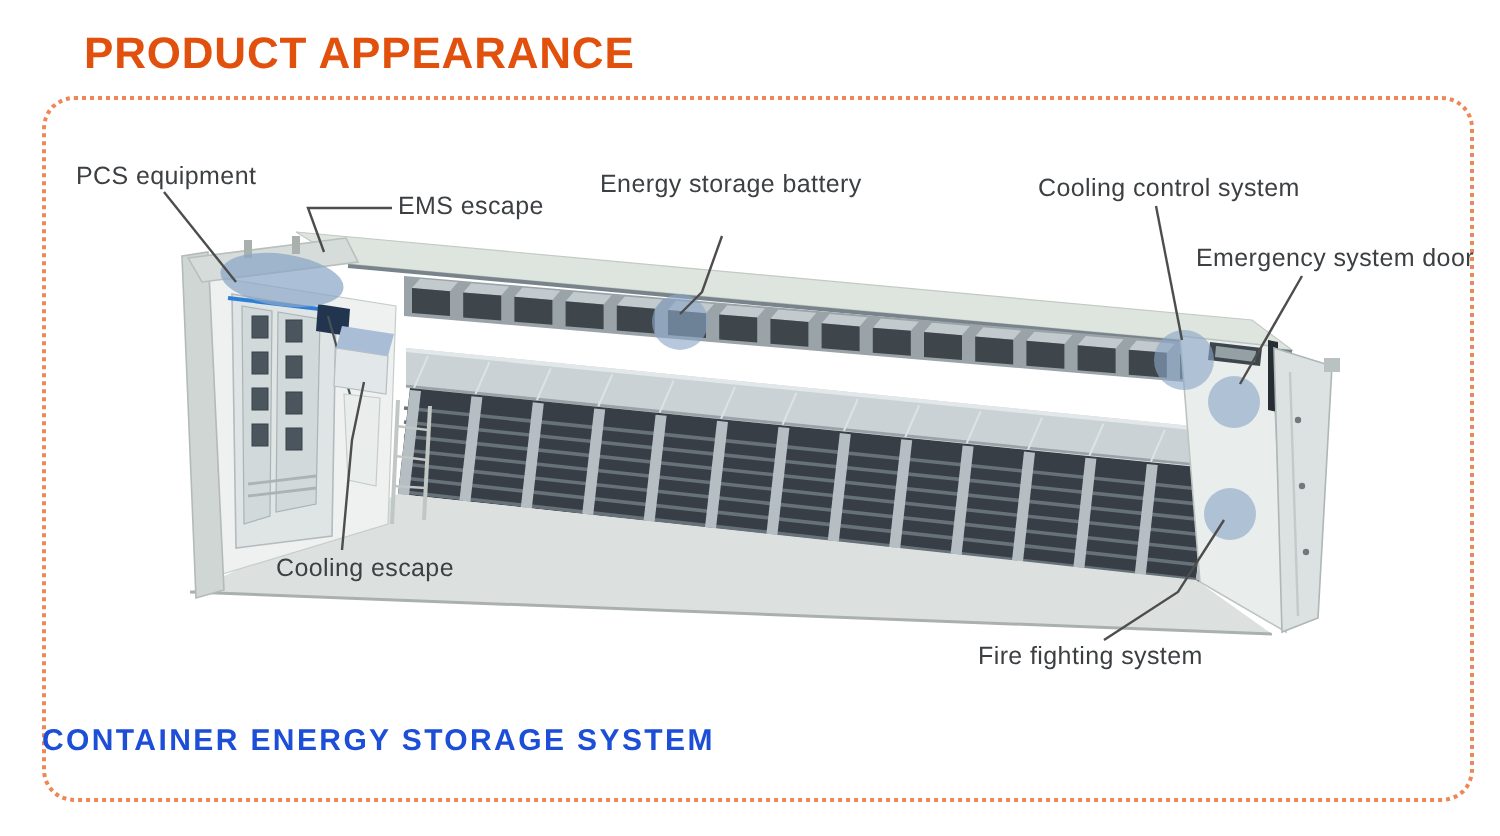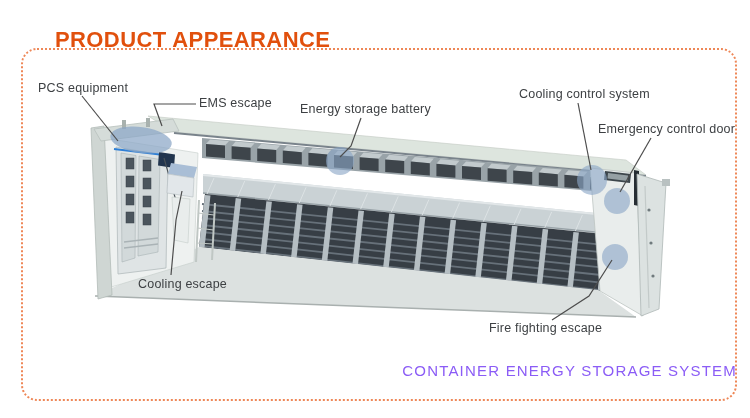--- a/index.html
+++ b/index.html
@@ -2,38 +2,38 @@
 <html><head>
 <meta charset="utf-8">
 <style>
   html,body{margin:0;padding:0;}
   body{
     width:750px;height:418px;position:relative;overflow:hidden;
     background:#ffffff;
     font-family:"Liberation Sans", sans-serif;
   }
   .page-title{
-    position:absolute;left:38px;top:10px;margin:17px;
+    position:absolute;left:38px;top:10px;margin:4px;
     font-size:22px;font-weight:700;letter-spacing:0.4px;
     color:#e1500d;white-space:nowrap;
   }
   .frame{
     position:absolute;left:21px;top:48px;width:712px;height:349px;
     border:2px dotted #ee8757;border-radius:16px;
     background:transparent;
   }
   .illustration{position:absolute;left:0;top:0;width:750px;height:418px;}
   .callout-label{
     position:absolute;font-size:12.5px;color:#3d4043;
     white-space:nowrap;letter-spacing:0.2px;
   }
   .caption{
     position:absolute;left:21px;top:362px;width:716px;
-    text-align:right;font-size:15px;font-weight:400;
-    letter-spacing:1.2px;color:#8b5cf6;white-space:nowrap;
+    text-align:left;font-size:15px;font-weight:700;
+    letter-spacing:1.2px;color:#1d4ed8;white-space:nowrap;
   }
 </style>
 </head>
 <body>
 
 <h1 class="page-title">PRODUCT APPEARANCE</h1>
 
 <div class="frame"></div>
 
 <svg class="illustration" viewBox="0 0 750 418" xmlns="http://www.w3.org/2000/svg">
@@ -206,19 +206,19 @@
     <path d="M361,118 L351,146 L340,157"></path>
     <path d="M578,103 L591,170"></path>
     <path d="M651,138 L620,192"></path>
     <path d="M171,275 L176,220 L182,191"></path>
     <path d="M552,320 L589,296 L612,260"></path>
   </g>
 </svg>
 
 <div class="callout-label" style="left:38px;top:81px">PCS equipment</div>
 <div class="callout-label" style="left:199px;top:96px">EMS escape</div>
-<div class="callout-label" style="left:300px;top:102px">Energy storage battery</div>
+<div class="callout-label" style="left:300px;top:85px">Energy storage battery</div>
 <div class="callout-label" style="left:519px;top:87px">Cooling control system</div>
-<div class="callout-label" style="left:598px;top:122px">Emergency control door</div>
+<div class="callout-label" style="left:598px;top:122px">Emergency system door</div>
 <div class="callout-label" style="left:138px;top:277px">Cooling escape</div>
-<div class="callout-label" style="left:489px;top:321px">Fire fighting escape</div>
+<div class="callout-label" style="left:489px;top:321px">Fire fighting system</div>
 
 <div class="caption">CONTAINER ENERGY STORAGE SYSTEM</div>
 
 </body></html>

